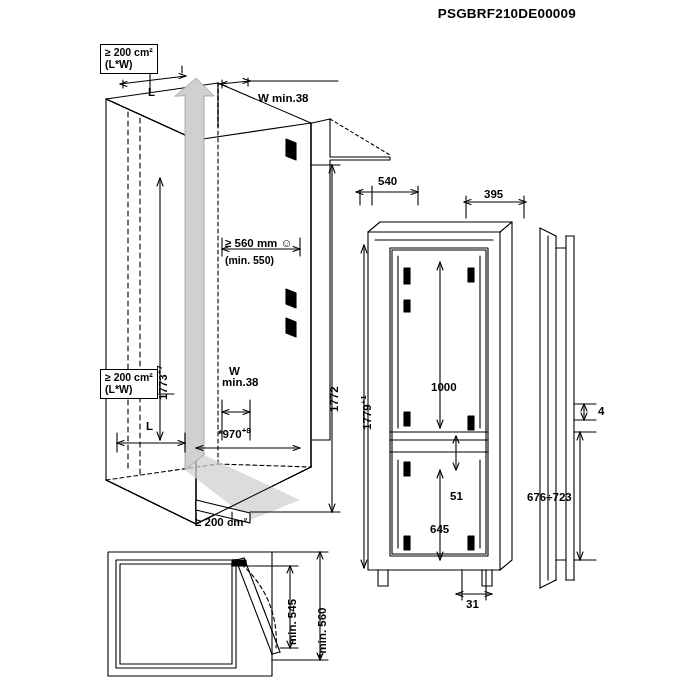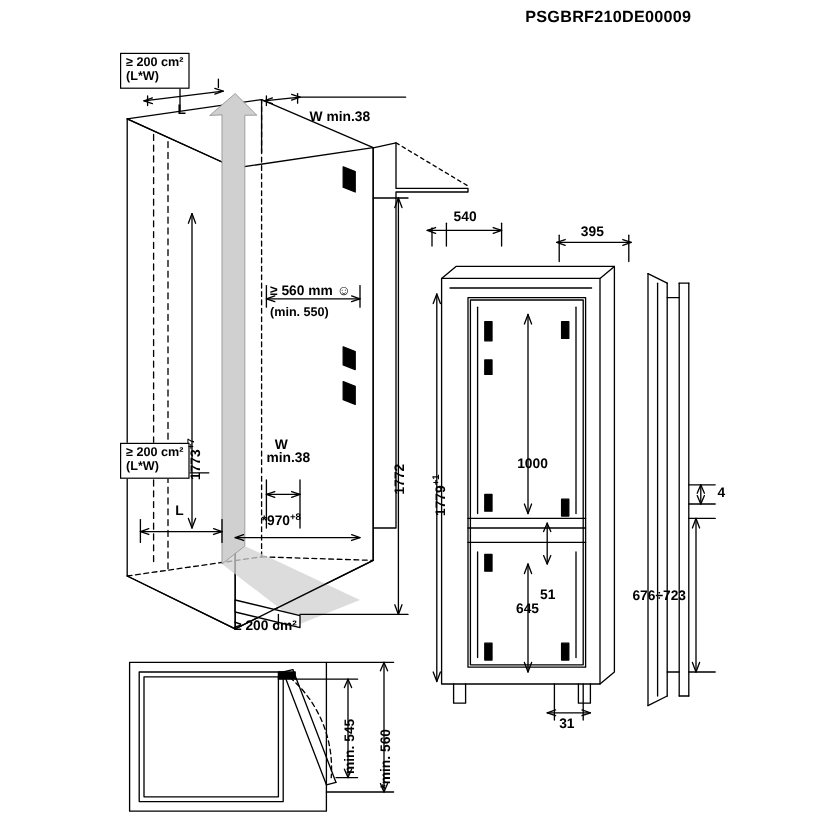--- a/index.html
+++ b/index.html
@@ -249,21 +249,21 @@
 
   <div class="lbl rot" style="left:328px;top:412px;transform:rotate(-90deg);"><span>1772</span></div>
 
   <div class="lbl" style="left:378px;top:175px;text-align:right;">540</div>
   <div class="lbl" style="left:484px;top:188px;">395</div>
 
   <div class="lbl rot" style="left:360px;top:430px;transform:rotate(-90deg);"><span>1779</span><span class="sup">+1</span></div>
 
   <div class="lbl" style="left:431px;top:357px;margin-top:24px;">1000</div>
   <div class="lbl" style="left:450px;top:490px;">51</div>
-  <div class="lbl" style="left:430px;top:502px;">645</div>
+  <div class="lbl" style="left:430px;top:523px;">645</div>
   <div class="lbl" style="left:466px;top:598px;">31</div>
 
   <div class="lbl" style="left:598px;top:405px;">4</div>
   <div class="lbl" style="left:527px;top:491px;">676÷723</div>
 
   <div class="lbl" style="left:195px;top:516px;">≥ 200 cm²</div>
 
   <div class="lbl rot" style="left:286px;top:645px;transform:rotate(-90deg);">min. 545</div>
   <div class="lbl rot" style="left:316px;top:658px;transform:rotate(-90deg);">*min. 560</div>
 

